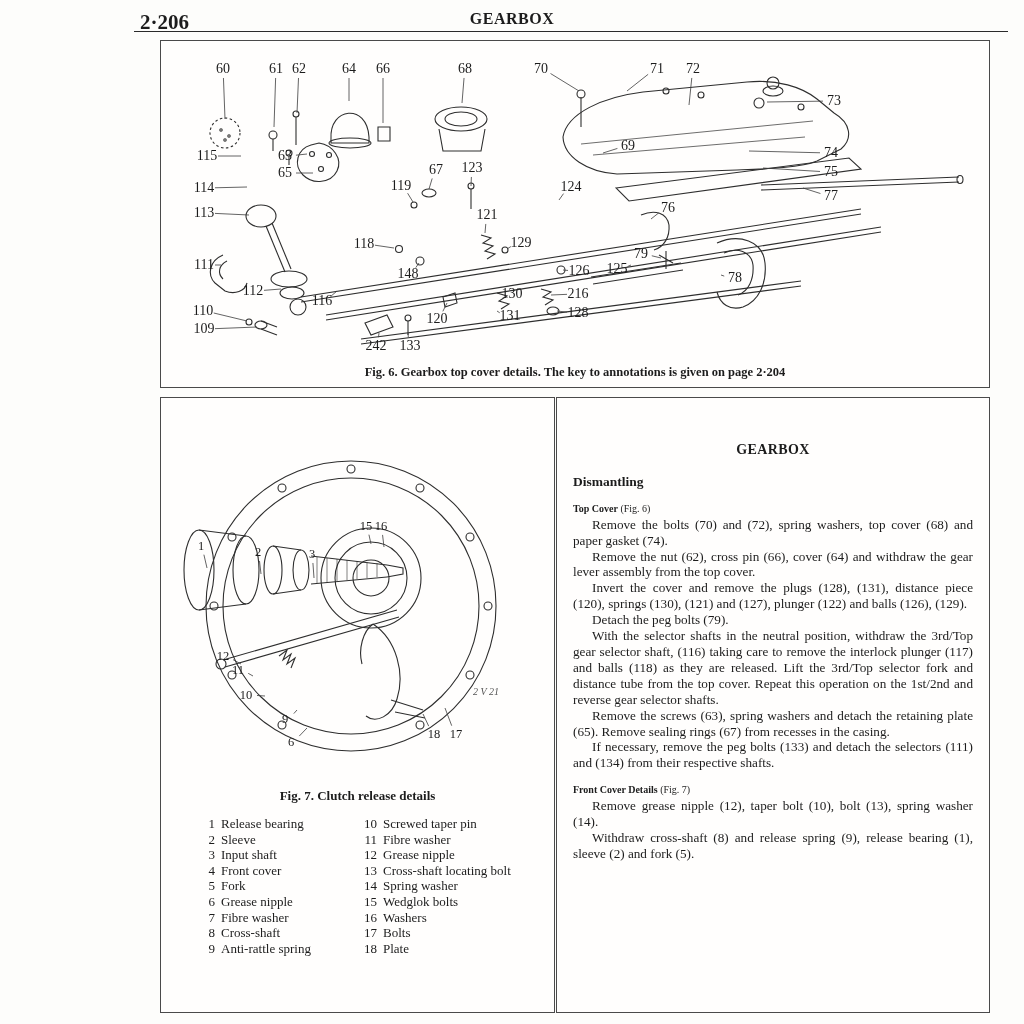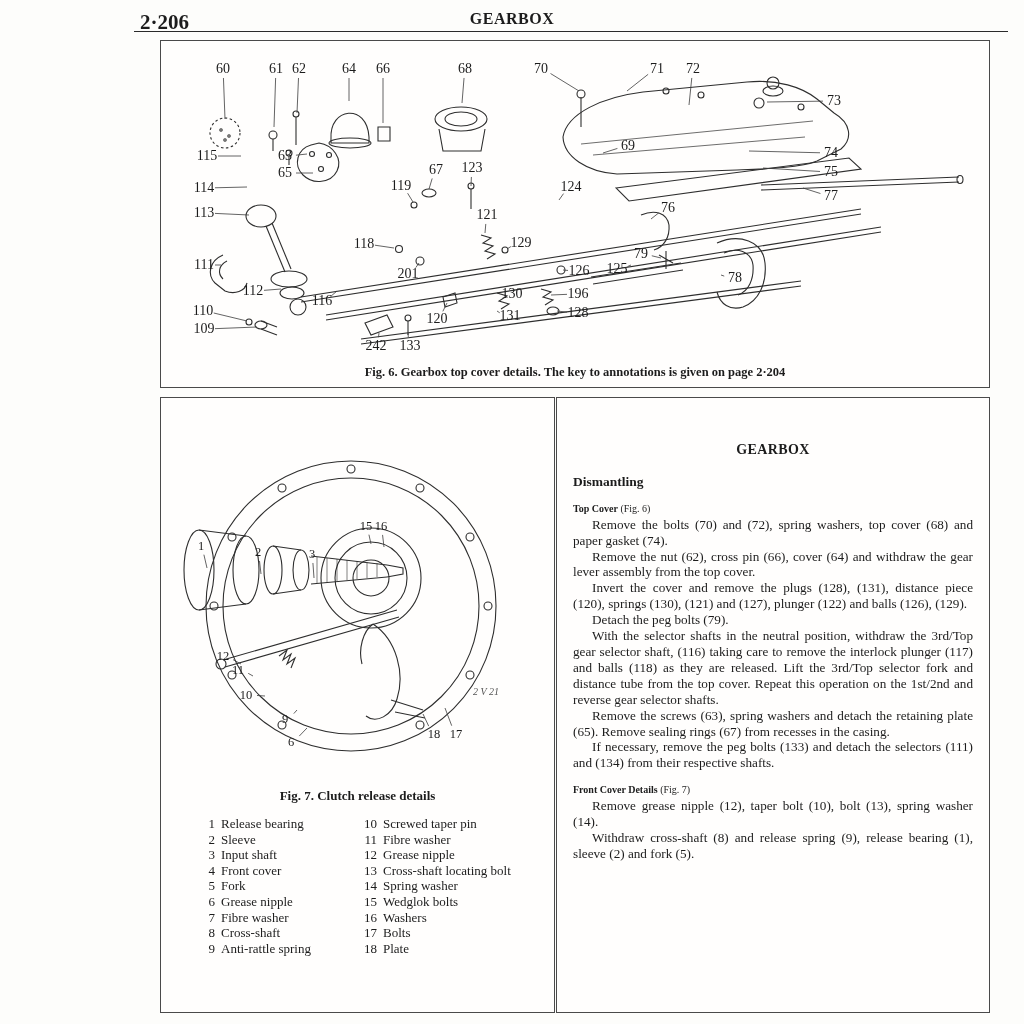--- a/index.html
+++ b/index.html
@@ -210,25 +210,25 @@
       <span class="callout" style="left: 311px; top: 127px;">123</span>
       <span class="callout" style="left: 410px; top: 146px;">124</span>
       <span class="callout" style="left: 326px; top: 174px;">121</span>
       <span class="callout" style="left: 203px; top: 203px;">118</span>
       <span class="callout" style="left: 360px; top: 202px;">129</span>
       <span class="callout" style="left: 507px; top: 167px;">76</span>
       <span class="callout" style="left: 480px; top: 213px;">79</span>
       <span class="callout" style="left: 418px; top: 230px;">126</span>
       <span class="callout" style="left: 456px; top: 228px; text-align: right;">125</span>
       <span class="callout" style="left: 574px; top: 237px;">78</span>
-      <span class="callout" style="left: 417px; top: 253px;">196</span>
+      <span class="callout" style="left: 417px; top: 253px;">216</span>
       <span class="callout" style="left: 417px; top: 272px;">128</span>
       <span class="callout" style="left: 351px; top: 253px;">130</span>
       <span class="callout" style="left: 349px; top: 275px;">131</span>
-      <span class="callout" style="left: 247px; top: 233px;">201</span>
+      <span class="callout" style="left: 247px; top: 233px;">148</span>
       <span class="callout" style="left: 161px; top: 260px;">116</span>
       <span class="callout" style="left: 276px; top: 278px;">120</span>
       <span class="callout" style="left: 215px; top: 305px;">242</span>
       <span class="callout" style="left: 249px; top: 305px;">133</span>
     </div>
   <div class="fig-caption">Fig. 6.  Gearbox top cover details.   The key to annotations is given on page 2·204</div>
 </div>
 
 <div class="figbox" id="fig7-box">
   <div id="fig7-wrap">

